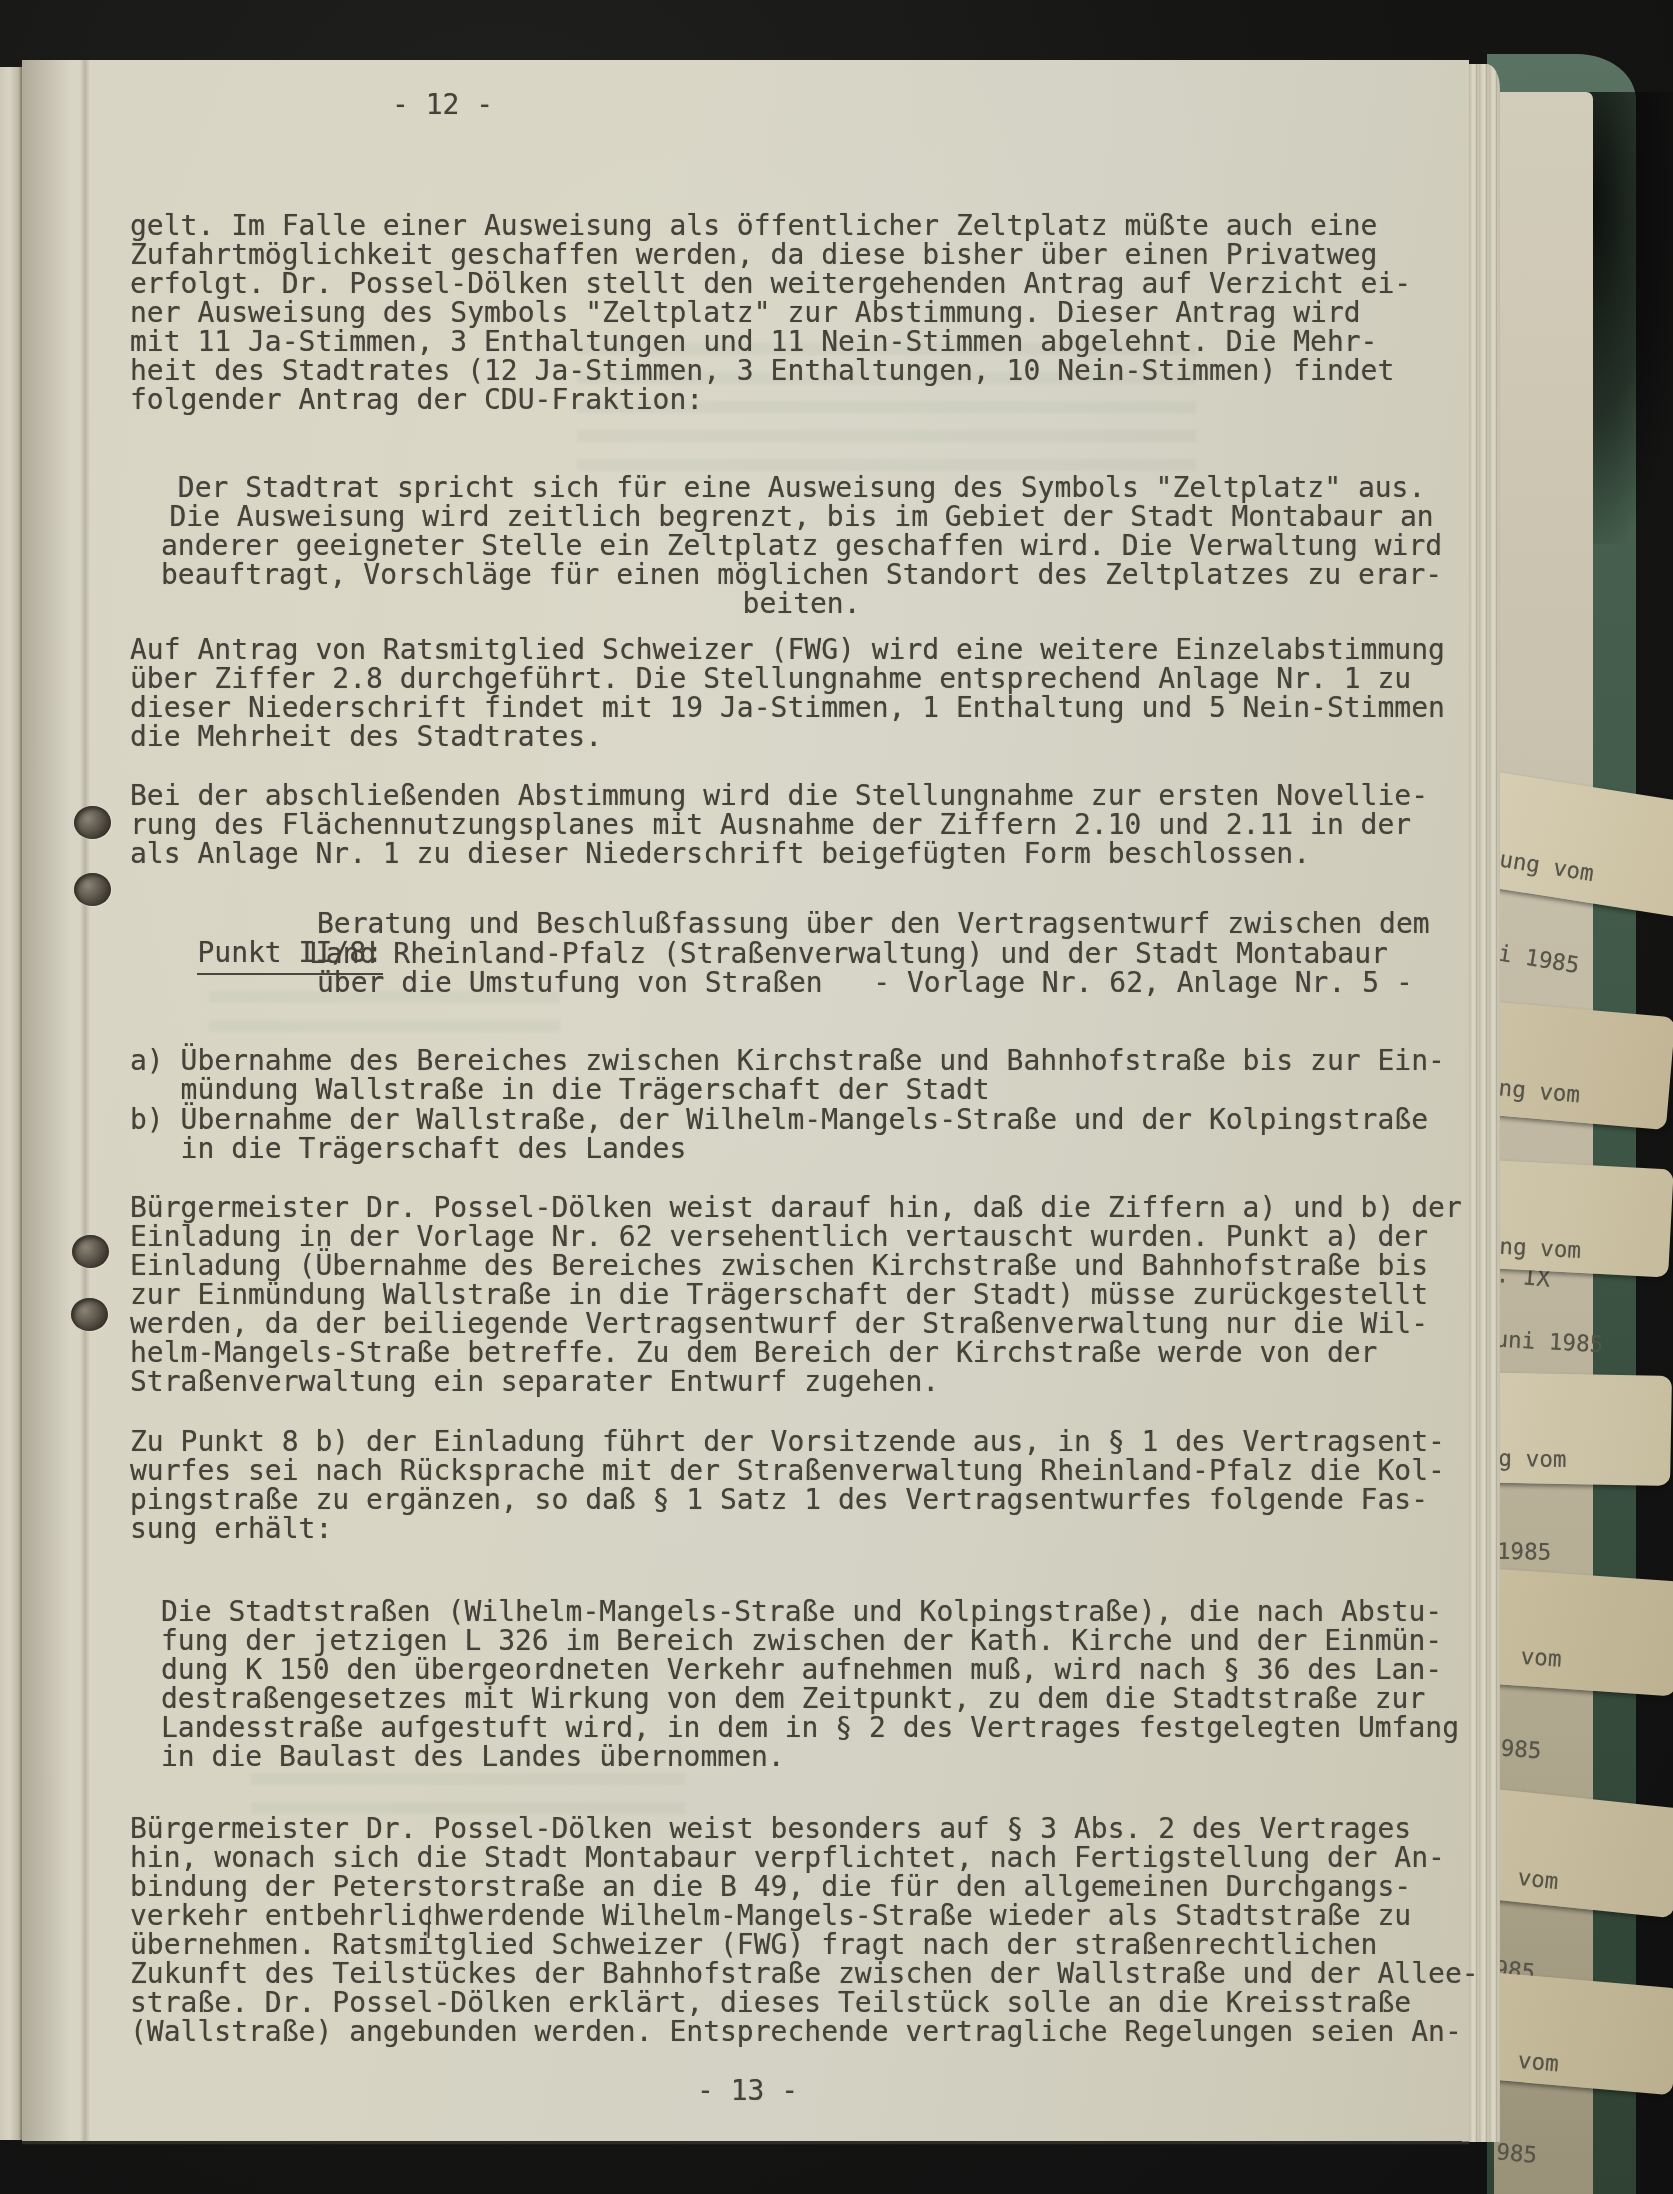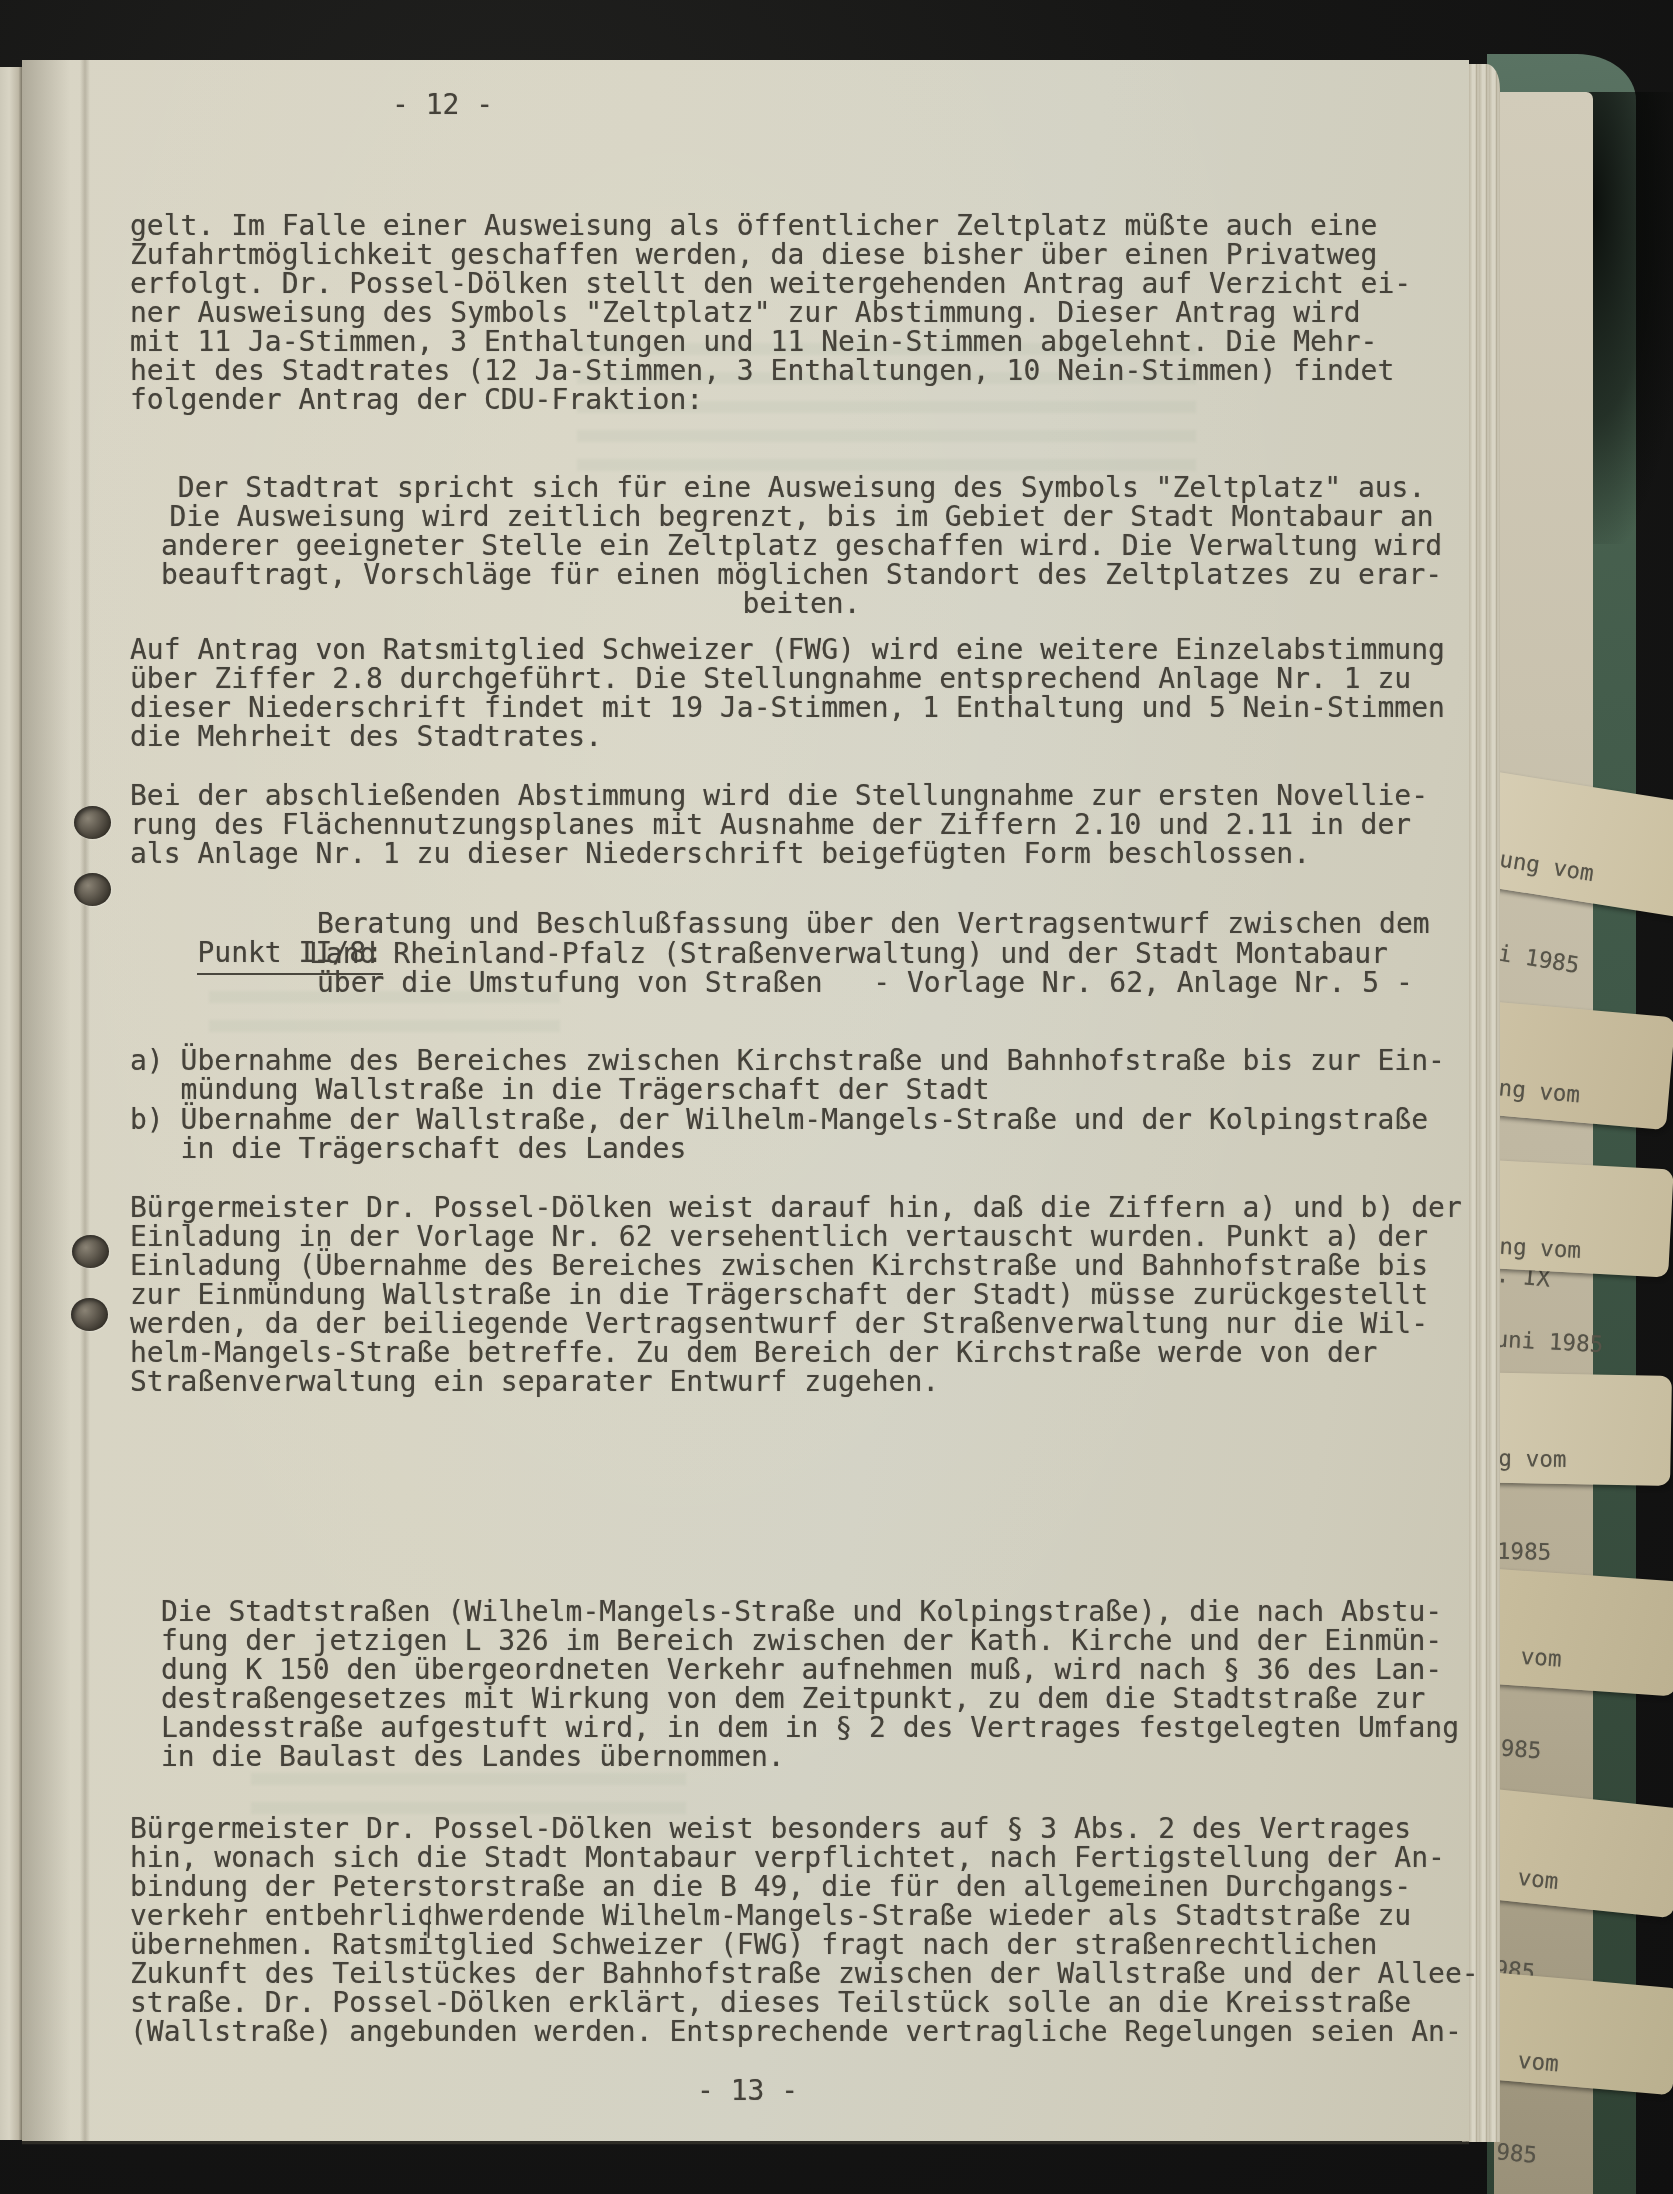--- a/index.html
+++ b/index.html
@@ -152,20 +152,24 @@
   <div class="tw" style="left:130px;top:1105px;">b) Übernahme der Wallstraße, der Wilhelm-Mangels-Straße und der Kolpingstraße
    in die Trägerschaft des Landes</div>
 
   <div class="tw" style="left:130px;top:1193px;">Bürgermeister Dr. Possel-Dölken weist darauf hin, daß die Ziffern a) und b) der
 Einladung in der Vorlage Nr. 62 versehentlich vertauscht wurden. Punkt a) der
 Einladung (Übernahme des Bereiches zwischen Kirchstraße und Bahnhofstraße bis
 zur Einmündung Wallstraße in die Trägerschaft der Stadt) müsse zurückgestellt
 werden, da der beiliegende Vertragsentwurf der Straßenverwaltung nur die Wil-
 helm-Mangels-Straße betreffe. Zu dem Bereich der Kirchstraße werde von der
 Straßenverwaltung ein separater Entwurf zugehen.</div>
+  <div class="tw" style="left:130px;top:1427px;">Zu Punkt 8 b) der Einladung führt der Vorsitzende aus, in § 1 des Vertragsent-
+wurfes sei nach Rücksprache mit der Straßenverwaltung Rheinland-Pfalz die Kol-
+pingstraße zu ergänzen, so daß § 1 Satz 1 des Vertragsentwurfes folgende Fas-
+sung erhält:</div>
   <div class="tw" style="left:161px;top:1597px;">Die Stadtstraßen (Wilhelm-Mangels-Straße und Kolpingstraße), die nach Abstu-
 fung der jetzigen L 326 im Bereich zwischen der Kath. Kirche und der Einmün-
 dung K 150 den übergeordneten Verkehr aufnehmen muß, wird nach § 36 des Lan-
 destraßengesetzes mit Wirkung von dem Zeitpunkt, zu dem die Stadtstraße zur
 Landesstraße aufgestuft wird, in dem in § 2 des Vertrages festgelegten Umfang
 in die Baulast des Landes übernommen.</div>
   <div class="tw" style="left:130px;top:1814px;">Bürgermeister Dr. Possel-Dölken weist besonders auf § 3 Abs. 2 des Vertrages
 hin, wonach sich die Stadt Montabaur verpflichtet, nach Fertigstellung der An-
 bindung der Peterstorstraße an die B 49, die für den allgemeinen Durchgangs-
 verkehr entbehrlichwerdende Wilhelm-Mangels-Straße wieder als Stadtstraße zu

